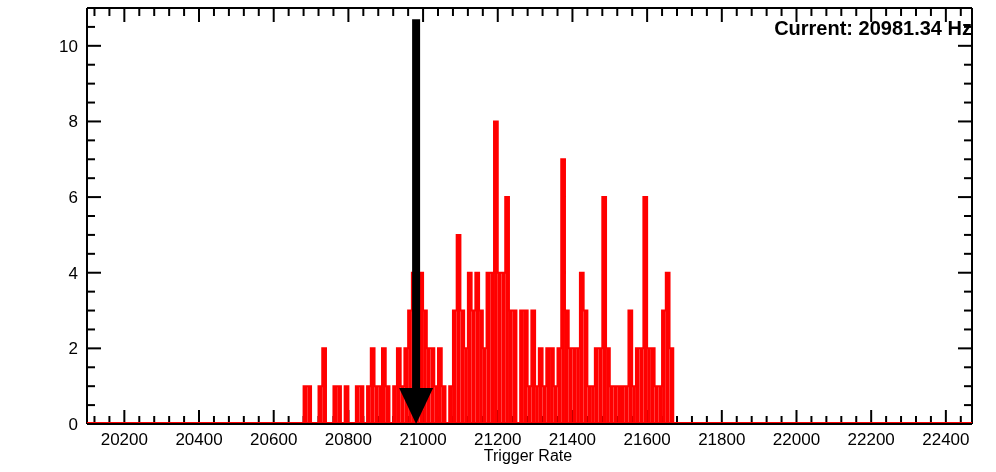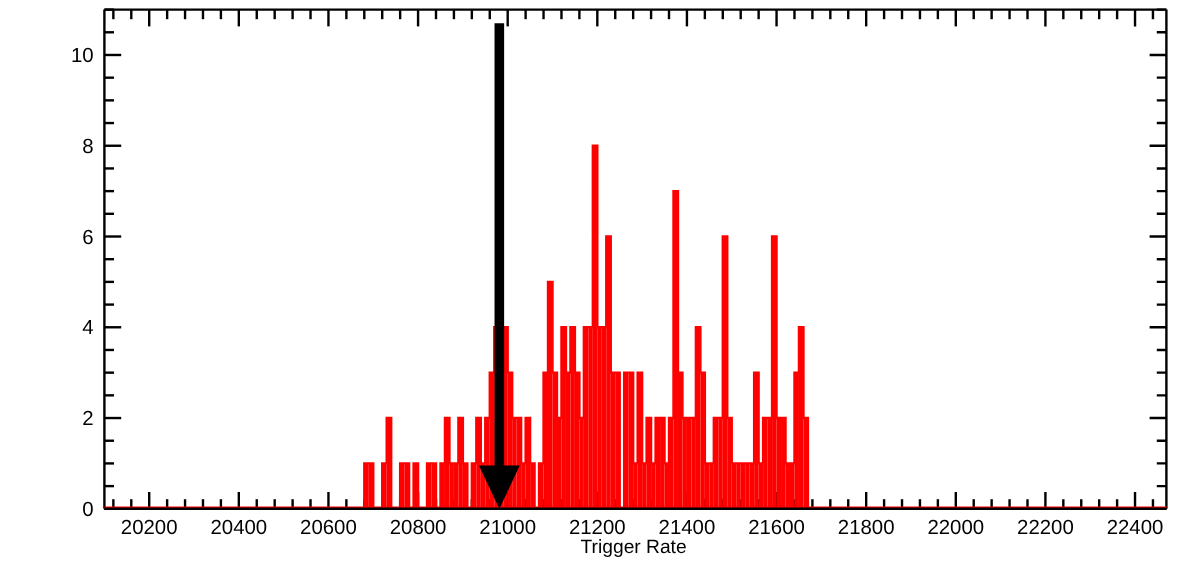--- a/index.html
+++ b/index.html
@@ -352,14 +352,15 @@
       </g>
 
     <g id="arrow-group">
         <line x1="416.10797468354434" y1="19.345454545454572" x2="416.10797468354434" y2="396" stroke="#000000" stroke-width="8"></line>
         <polygon points="399.10797468354434,388 433.10797468354434,388 416.10797468354434,424" fill="#000000"></polygon>
       </g>
 
     <text id="xaxis-title" class="axis-title" x="528" y="461">Trigger Rate</text>
   </svg>
 
+  <div class="stat-label">Current: 20981.34 Hz</div>
 
 </div>
 
 </body></html>

